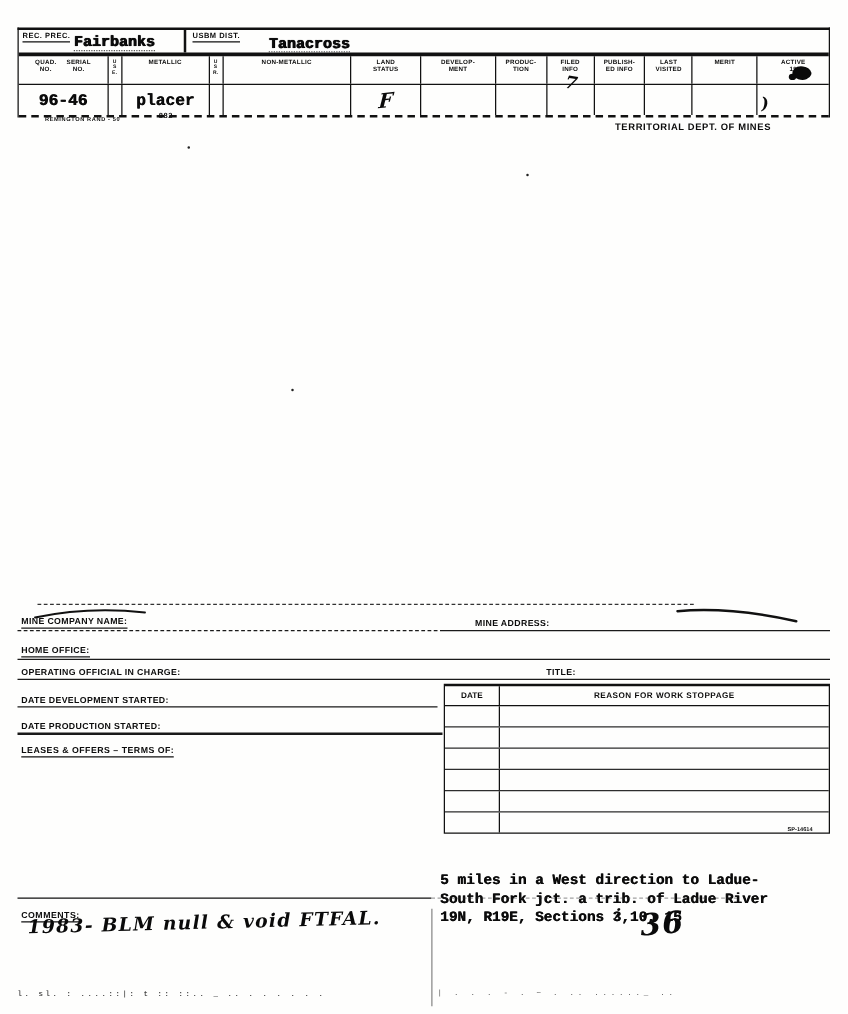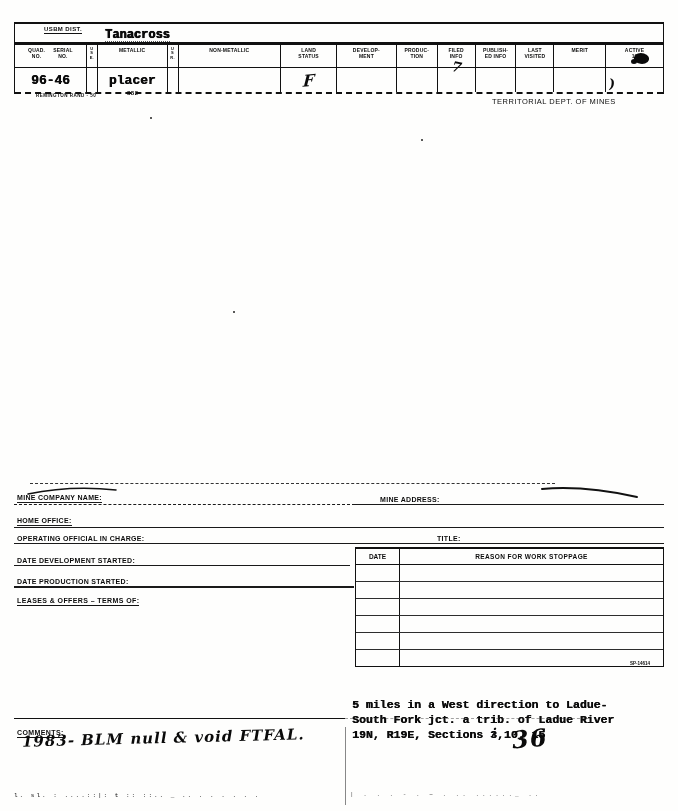--- a/index.html
+++ b/index.html
@@ -6,21 +6,21 @@
   .page{position:relative;width:678px;height:811px;background:#fefefd;overflow:hidden;
         font-family:"Liberation Sans",sans-serif;color:#0c0c0c;}
   .abs{position:absolute;}
   .prelines{white-space:pre-line;}
   
   .top-card{position:absolute;left:14px;top:22px;width:650px;box-sizing:border-box;
             border-top:2.5px solid #111;border-left:1.5px solid #111;border-right:1.5px solid #111;}
   .tc-titlebar{display:flex;height:18px;border-bottom:3px solid #111;position:relative;}
   .tc-sec{position:relative;box-sizing:border-box;height:100%;}
   .tc-sec + .tc-sec{border-left:2px solid #111;}
-  .tc-s1{width:132px;}.tc-s2{width:194px;margin-left:24px;}.tc-s3{flex:1;}
+  .tc-s1{width:132px;}.tc-s2{width:194px;}.tc-s3{flex:1;}
   .tc-lbl{position:absolute;top:2px;font-size:6px;font-weight:bold;letter-spacing:.4px;
           border-bottom:1px solid #111;padding-bottom:1px;}
   .tc-val{position:absolute;font-family:"Liberation Mono","DejaVu Sans Mono",monospace;
           font-weight:bold;font-size:12px;text-shadow:.6px 0 #000,0 0 .7px #000;
           border-bottom:1px dotted #555;line-height:12px;}
   .form-no{position:absolute;right:2px;top:12px;font-size:4.5px;font-weight:bold;letter-spacing:.2px;}
   .tc-cols{display:flex;height:22px;border-bottom:1px solid #111;}
   .tc-row{display:flex;height:24px;border-bottom:2px dashed #111;}
   .cell{box-sizing:border-box;border-right:1px solid #111;position:relative;
         display:flex;align-items:flex-start;justify-content:center;text-align:center;}
@@ -36,21 +36,21 @@
         font-size:13px;text-shadow:.5px 0 #000;}
   .hand{font-family:"DejaVu Serif",serif;font-style:italic;font-weight:bold;color:#0a0a0a;}
   .hw-F{font-size:16px;transform:rotate(-6deg) skewX(-10deg);margin-top:1px;}
   .hw-7{position:absolute;top:-9px;left:14px;font-size:14px;transform:rotate(10deg);}
   .hw-paren{position:absolute;left:3px;bottom:1px;font-size:13px;transform:rotate(-4deg);}
   .blot{position:absolute;right:14px;top:8px;width:15px;height:11px;background:#0a0a0a;
         border-radius:58% 42% 60% 40%;transform:rotate(18deg);}
   .blot2{position:absolute;right:26px;top:14px;width:6px;height:5px;background:#0a0a0a;border-radius:50%;}
   .print-credit{font-size:4.5px;font-weight:bold;letter-spacing:.5px;}
   .stamp{font-size:6px;font-weight:900;filter:blur(.4px);letter-spacing:.5px;}
-  .agency{font-size:7.5px;font-weight:normal;letter-spacing:.5px;text-align:center;}
+  .agency{font-size:7.5px;font-weight:bold;letter-spacing:.5px;text-align:center;}
   
   .rule-dash{border-top:1px dashed #333;}
   .fieldline{position:absolute;box-sizing:border-box;border-bottom:1.5px solid #1a1a1a;}
   .fl-lbl{position:absolute;bottom:1px;left:3px;font-size:7px;font-weight:bold;letter-spacing:.3px;}
   .underlined{border-bottom:1.5px solid #1a1a1a;padding-bottom:1px;}
   .stoppage{position:absolute;left:355px;top:547px;width:309px;box-sizing:border-box;
             border:1.3px solid #111;border-top:2px solid #111;background:transparent;}
   .st-head{display:flex;height:15px;border-bottom:1px solid #111;font-size:6.5px;font-weight:bold;}
   .st-date{width:44px;border-right:1px solid #111;display:flex;align-items:center;justify-content:center;box-sizing:border-box;}
   .st-reason{flex:1;display:flex;align-items:center;justify-content:center;letter-spacing:.4px;}
@@ -69,20 +69,24 @@
   .speck{position:absolute;width:2px;height:2px;background:#222;border-radius:50%;}
   svg{position:absolute;overflow:visible;}
 </style>
 </head>
 <body>
 
 <div class="page">
 
   <div class="top-card">
     <div class="tc-titlebar">
+      <div class="tc-sec tc-s1">
+        <span class="tc-lbl" style="left:3px;">REC. PREC.</span>
+        <span class="tc-val" style="left:44px;top:4px;">Fairbanks</span>
+      </div>
       <div class="tc-sec tc-s2">
         <span class="tc-lbl" style="left:5px;">USBM DIST.</span>
         <span class="tc-val" style="left:66px;top:5px;">Tanacross</span>
       </div>
     </div>
 
     <div class="tc-cols">
       <div class="cell hcell c-quad">
         <div class="quad-pair">
           <span class="prelines">QUAD.

